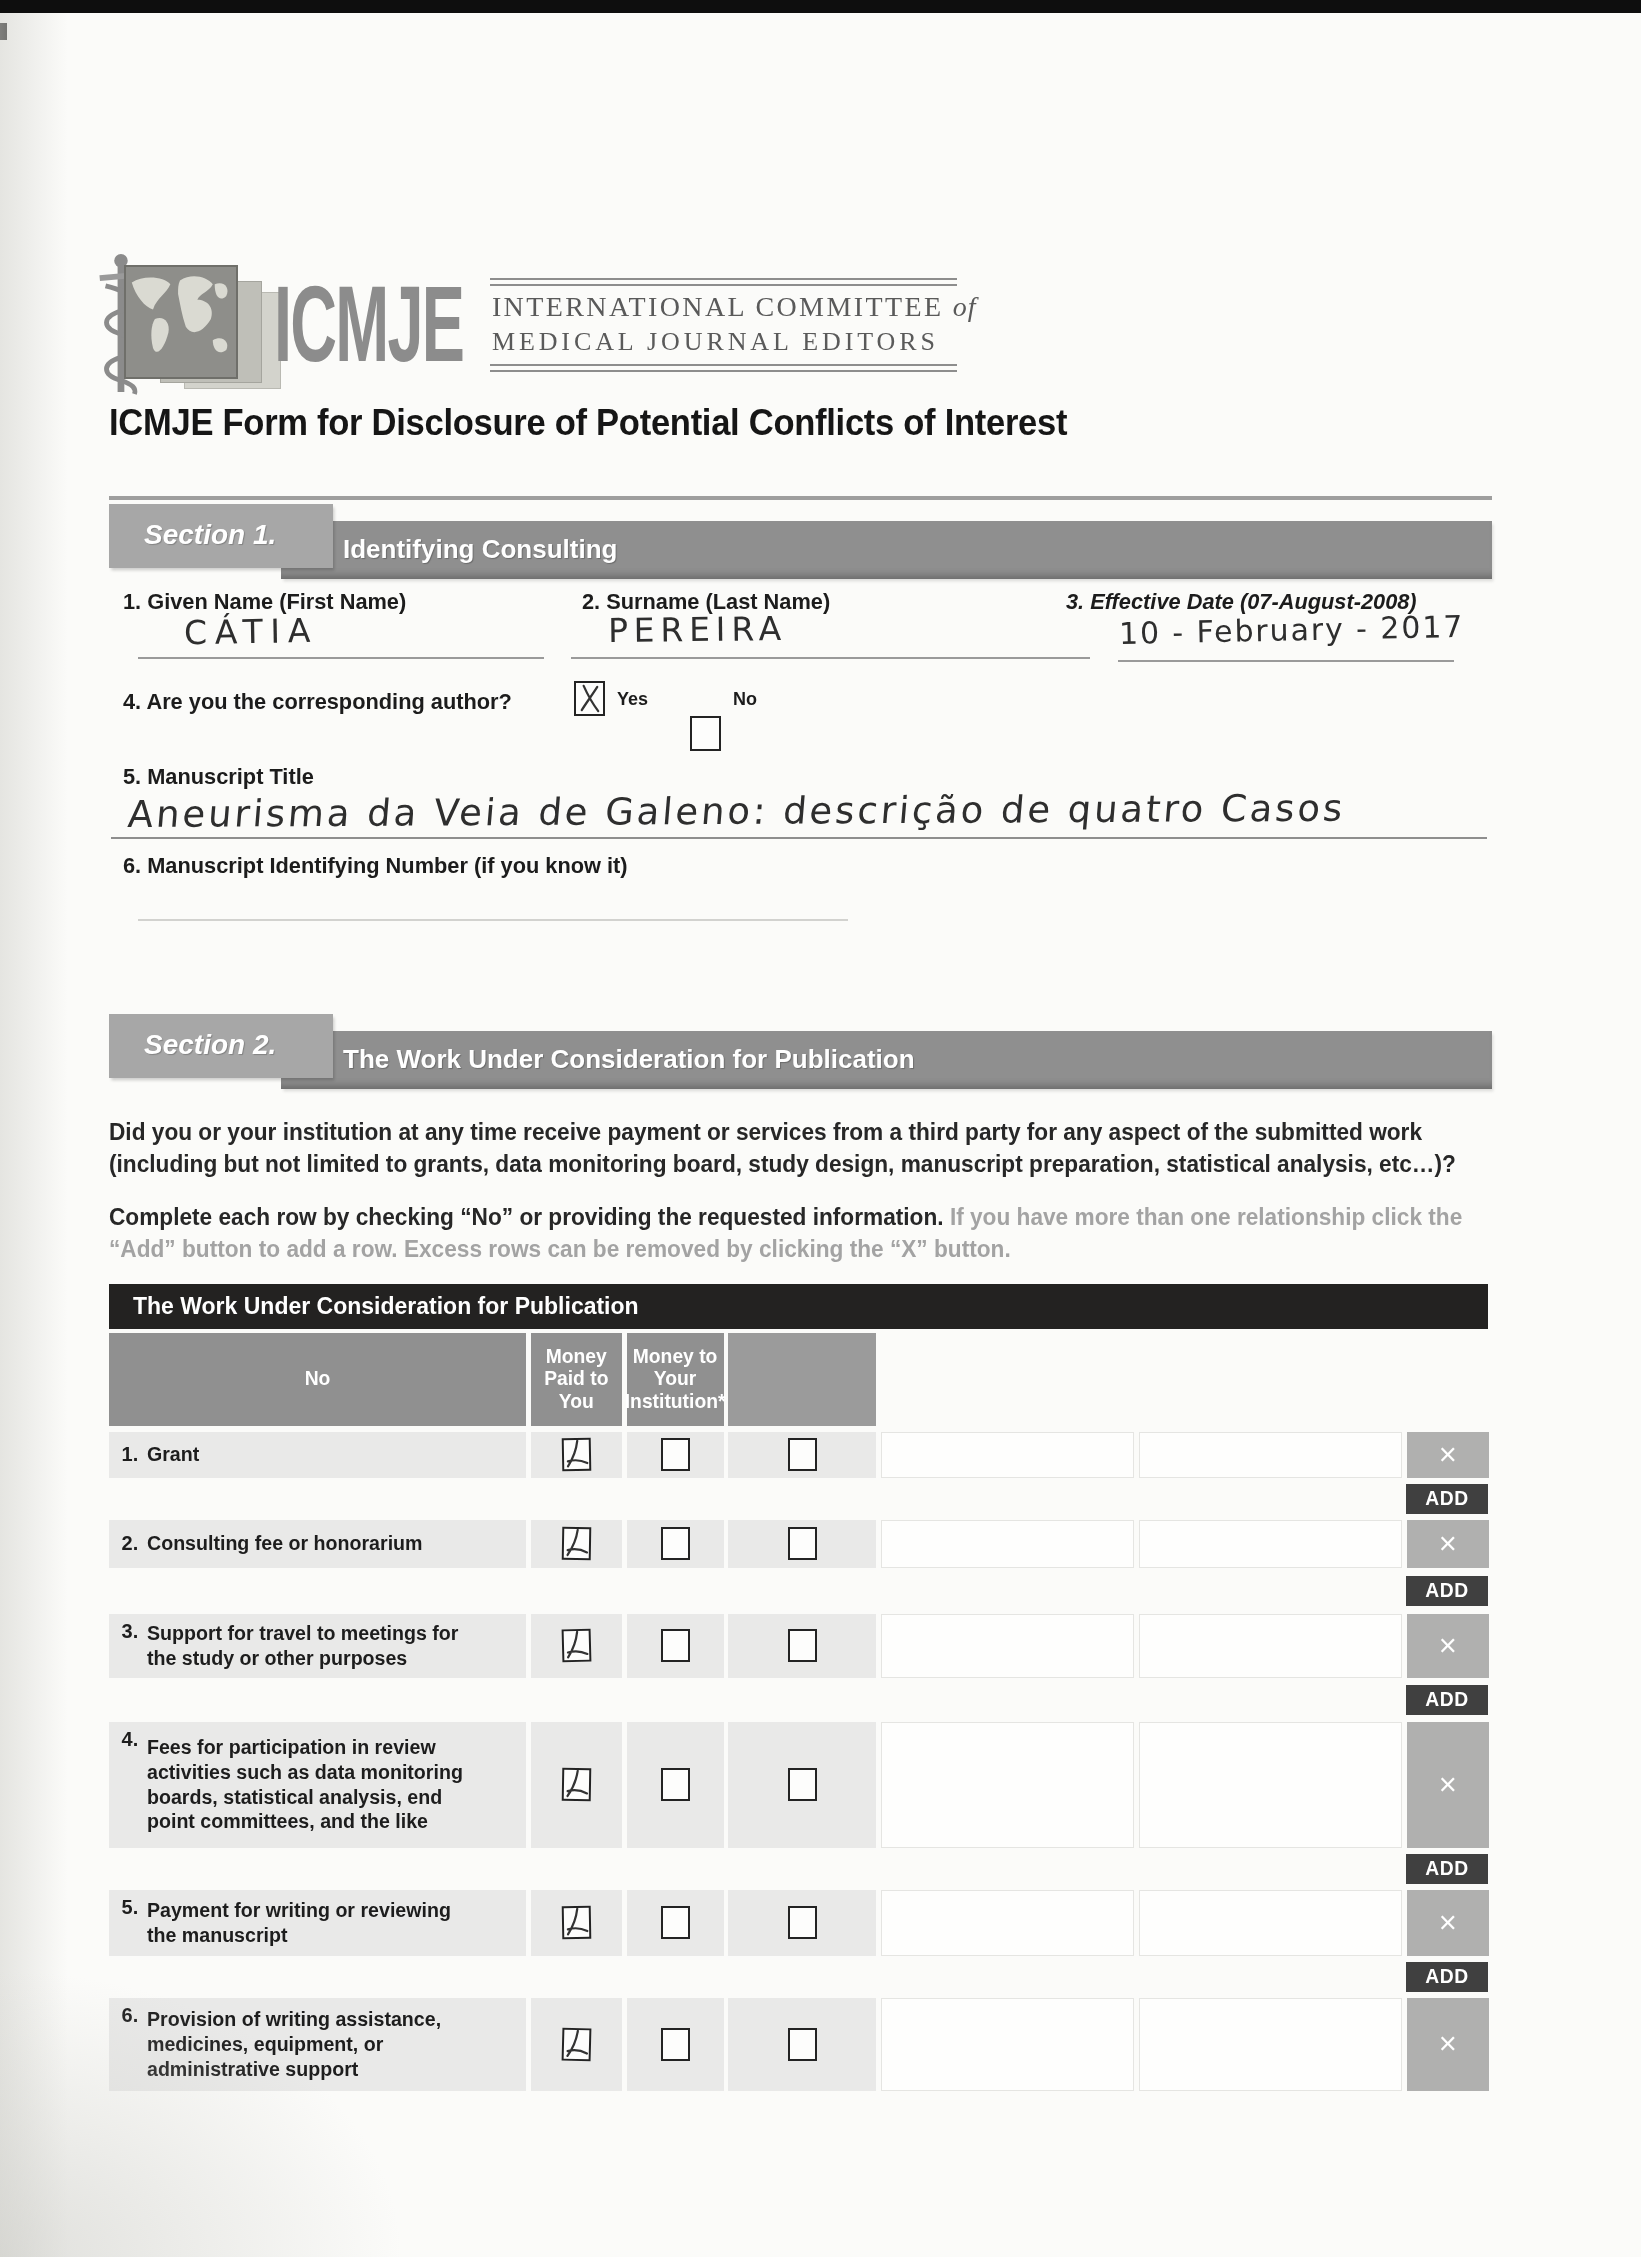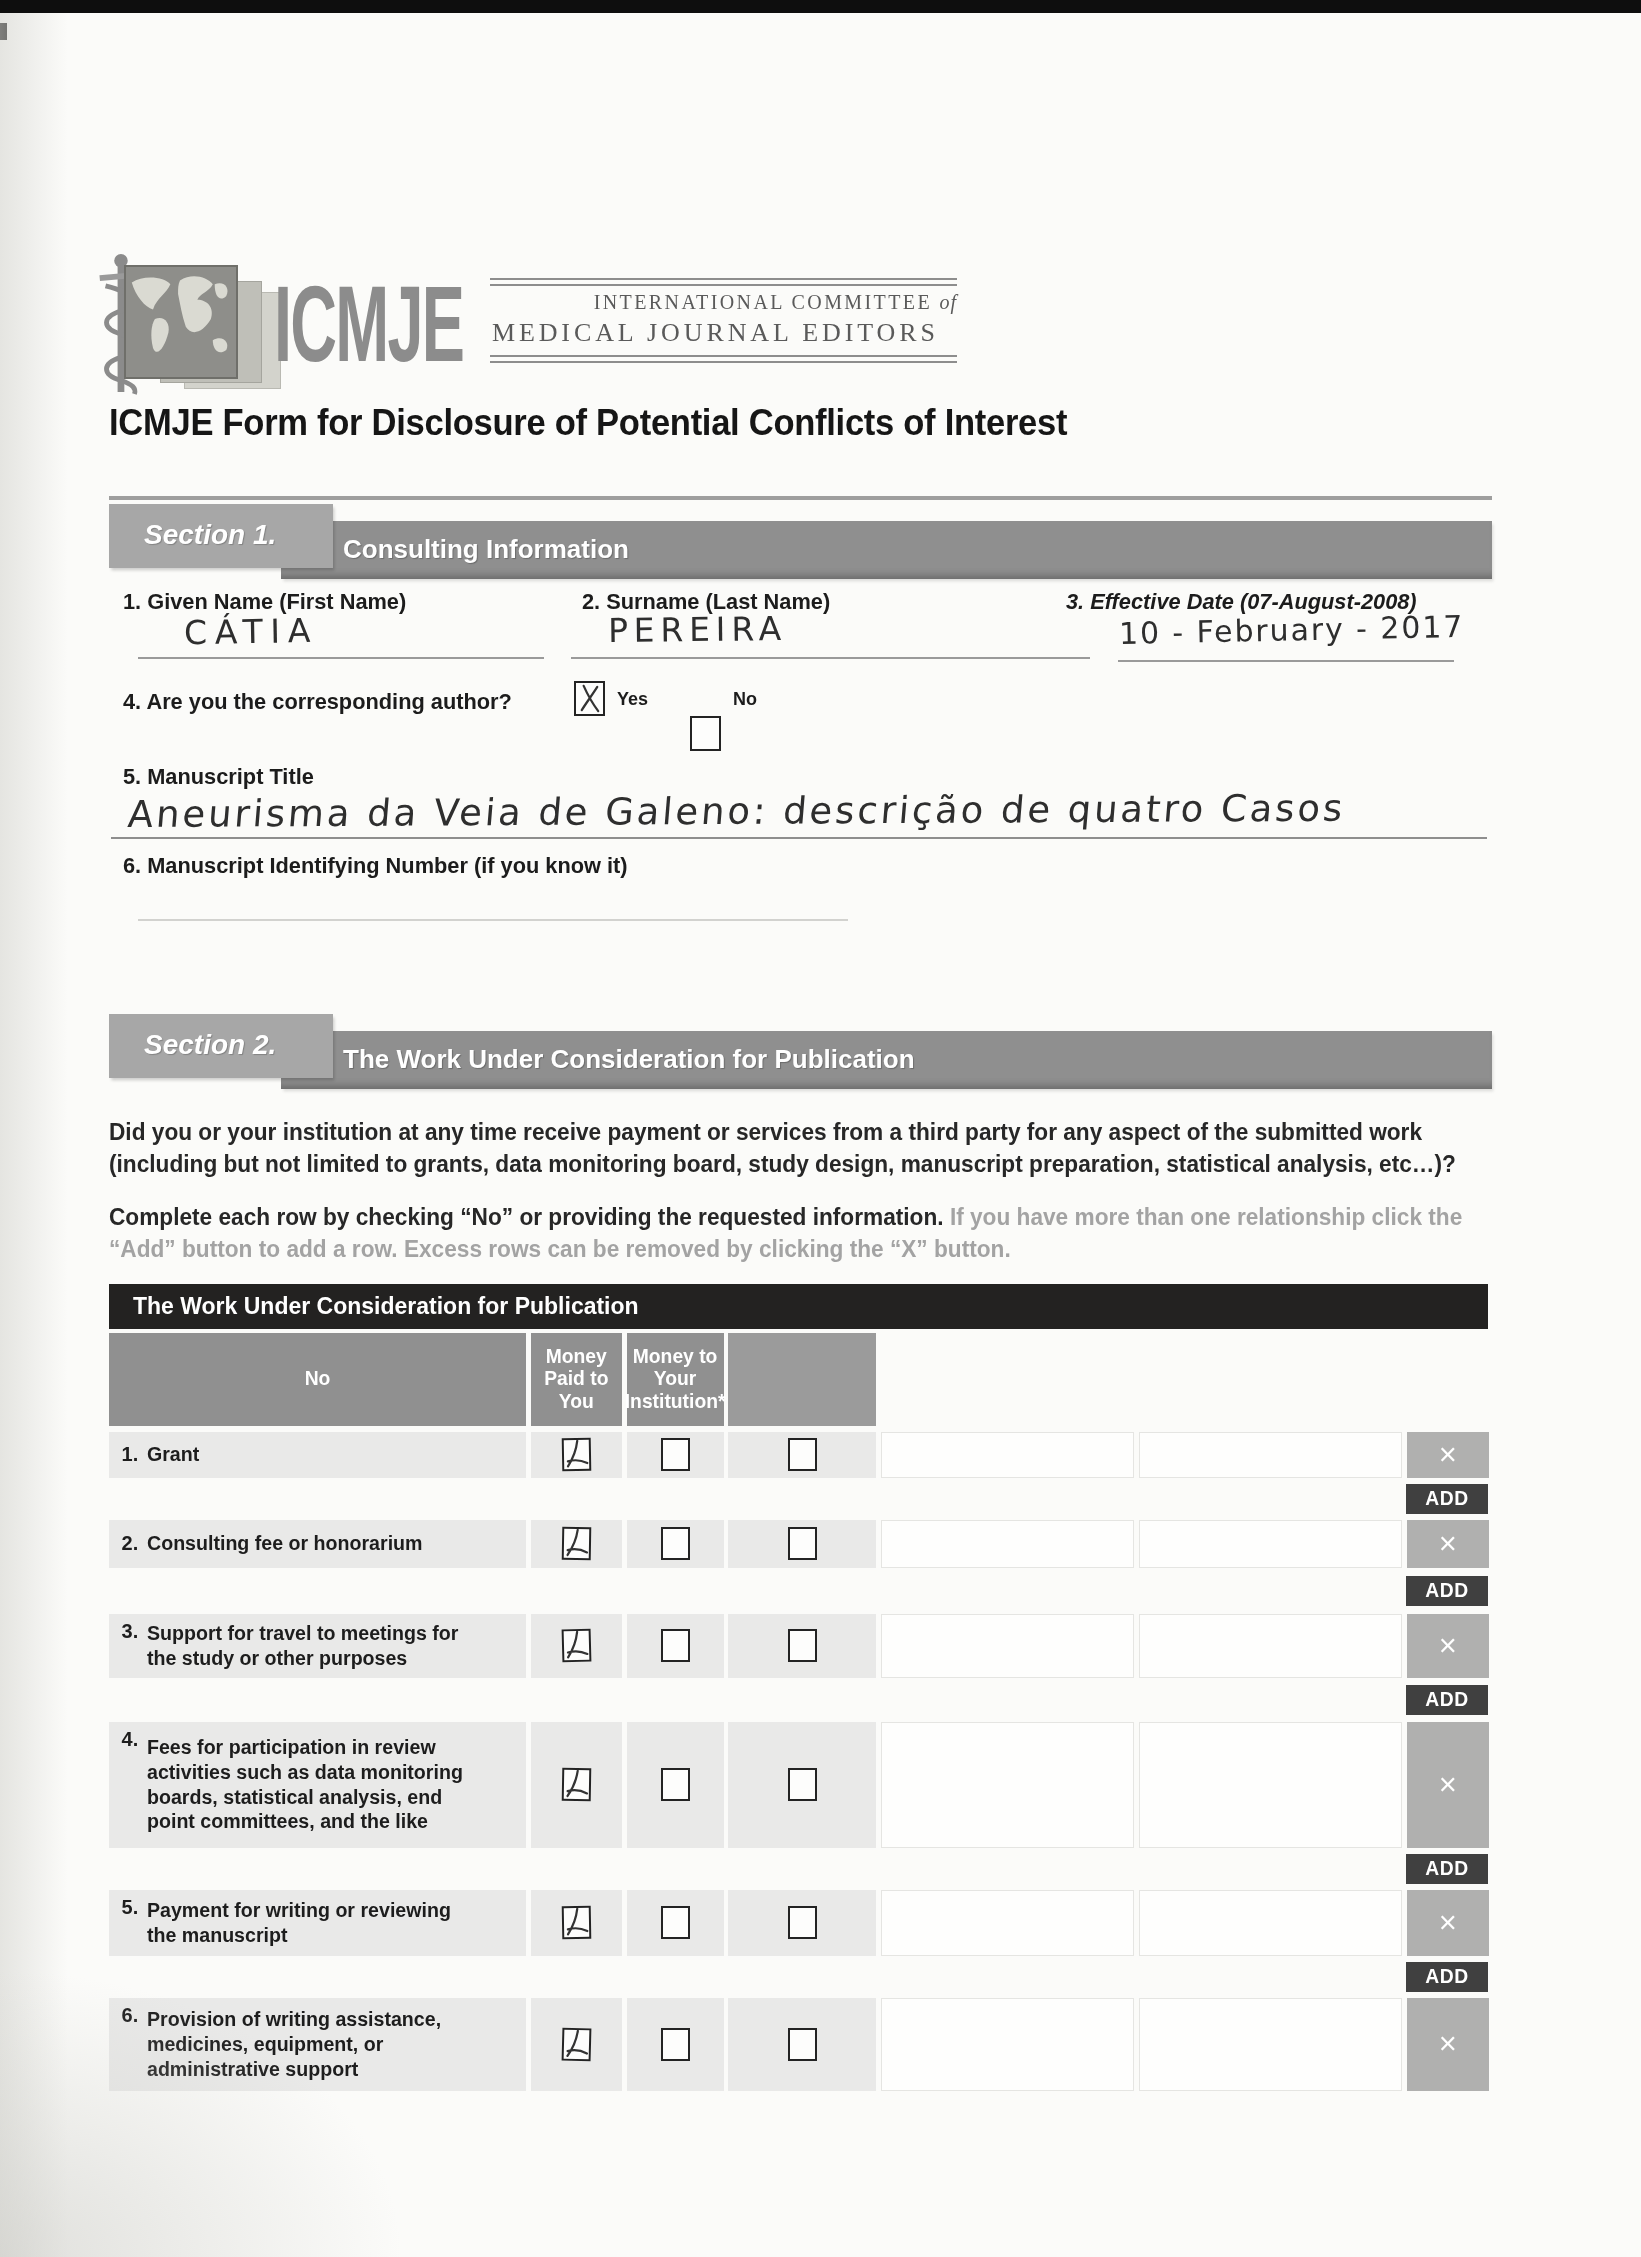--- a/index.html
+++ b/index.html
@@ -22,21 +22,21 @@
   .logo { left: 92px; top: 249px; width: 898px; height: 159px; }
   .caduceus { left: 0; top: 3.9px; width: 56px; height: 145px; }
   .map-card-3 { left: 92px; top: 43px; width: 97px; height: 97px; background: #d3d3cc; border: 1.9px solid #b9b9b2; }
   .map-card-2 { left: 68px; top: 32px; width: 102px; height: 102px; background: #bfbfb8; border: 1.9px solid #a5a59e; }
   .map-main   { left: 32px; top: 16.4px; width: 114px; height: 114px; border: 2.9px solid #6f6f6a; background: #8e8e8a; }
   .icmje-word { left: 182px; top: 21px; font-size: 108px; line-height: 108px; font-weight: 600;
     color: #8c8c8c; letter-spacing: -2.9px; transform: scaleX(.60); transform-origin: left top; }
   .committee { left: 398px; top: 29px; width: 467px; font-family: "Liberation Serif", serif; color: #5a5a5a; }
   .rule2 { height: 1.9px; background: #8d8d8d; }
   .committee .gap { height: 3.9px; }
-  .org-l1 { font-size: 20px; letter-spacing: 2.4px; padding: 5.8px 0 1.9px 1.9px; white-space: nowrap; text-align: right; }
+  .org-l1 { font-size: 28px; letter-spacing: 2.4px; padding: 5.8px 0 1.9px 1.9px; white-space: nowrap; }
   .org-l1 .of { font-style: italic; letter-spacing: 1px; }
   .org-l2 { font-size: 26px; letter-spacing: 3.9px; padding: 1.9px 0 6.8px 1.9px; white-space: nowrap; }
 
   
   .form-title { left: 109px; top: 402px; font-size: 36px; font-weight: bold; color: #161616;
     letter-spacing: -0.3px; transform: scaleX(.96); transform-origin: left top; white-space: nowrap; }
   .title-rule { left: 109px; top: 496px; width: 1383px; height: 3.9px; background: #9e9e9e; }
 
   
   .sec { width: 1383px; height: 83px; }
@@ -128,21 +128,21 @@
       <div class="gap"></div>
       <div class="rule2"></div>
     </div>
   </div>
 
   <div class="abs form-title">ICMJE Form for Disclosure of Potential Conflicts of Interest</div>
   <div class="abs title-rule"></div>
 
   <div class="abs sec" style="left:109px; top:504px;">
     <div class="sec-bar">
-      <div class="sec-bar-heading">Consulting Information</div>
+      <div class="sec-bar-heading">Identifying Consulting</div>
     </div>
     <div class="sec-box">
       <div class="sec-box-label">Section 1.</div>
     </div>
   </div>
 
   <div class="abs" style="left:123px; top:589px;">
     <div class="f-label">1.  Given Name (First Name)</div>
   </div>
   <div class="abs" style="left:109px; top:587px; width:434px;">

